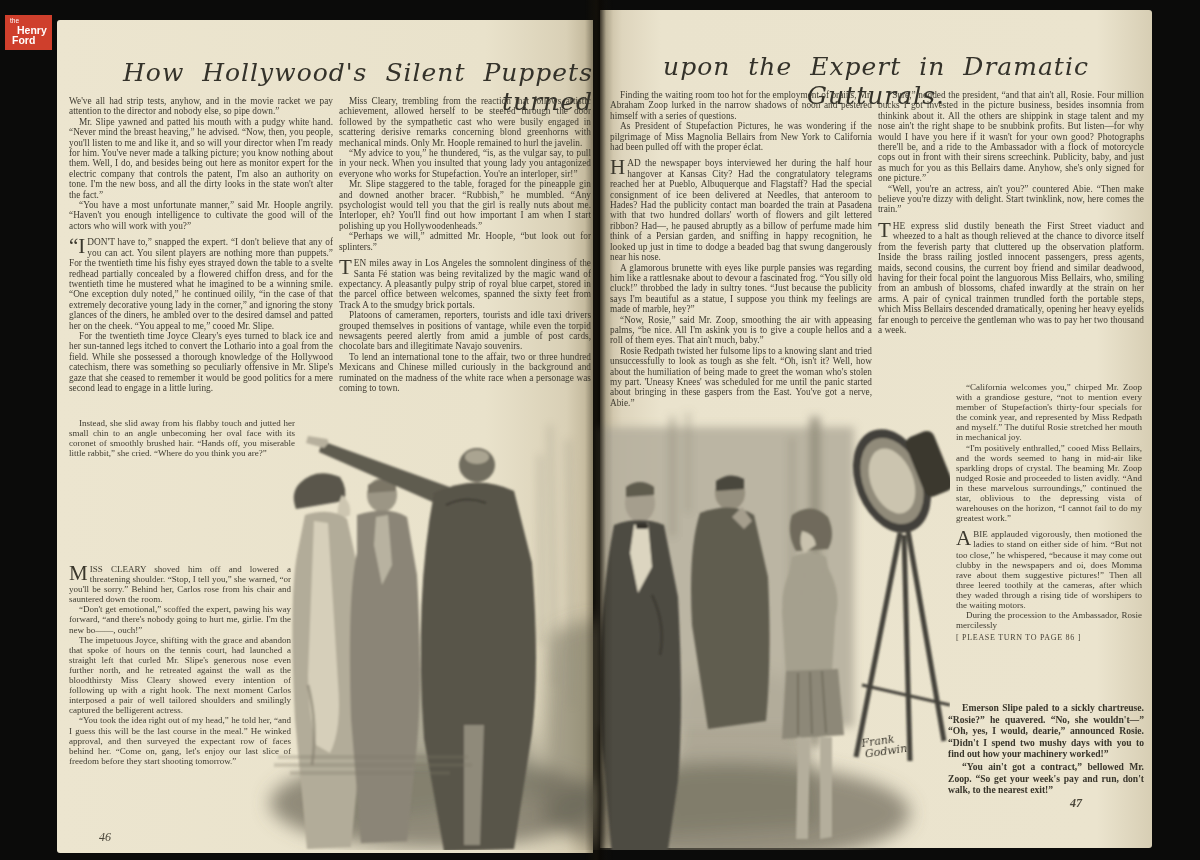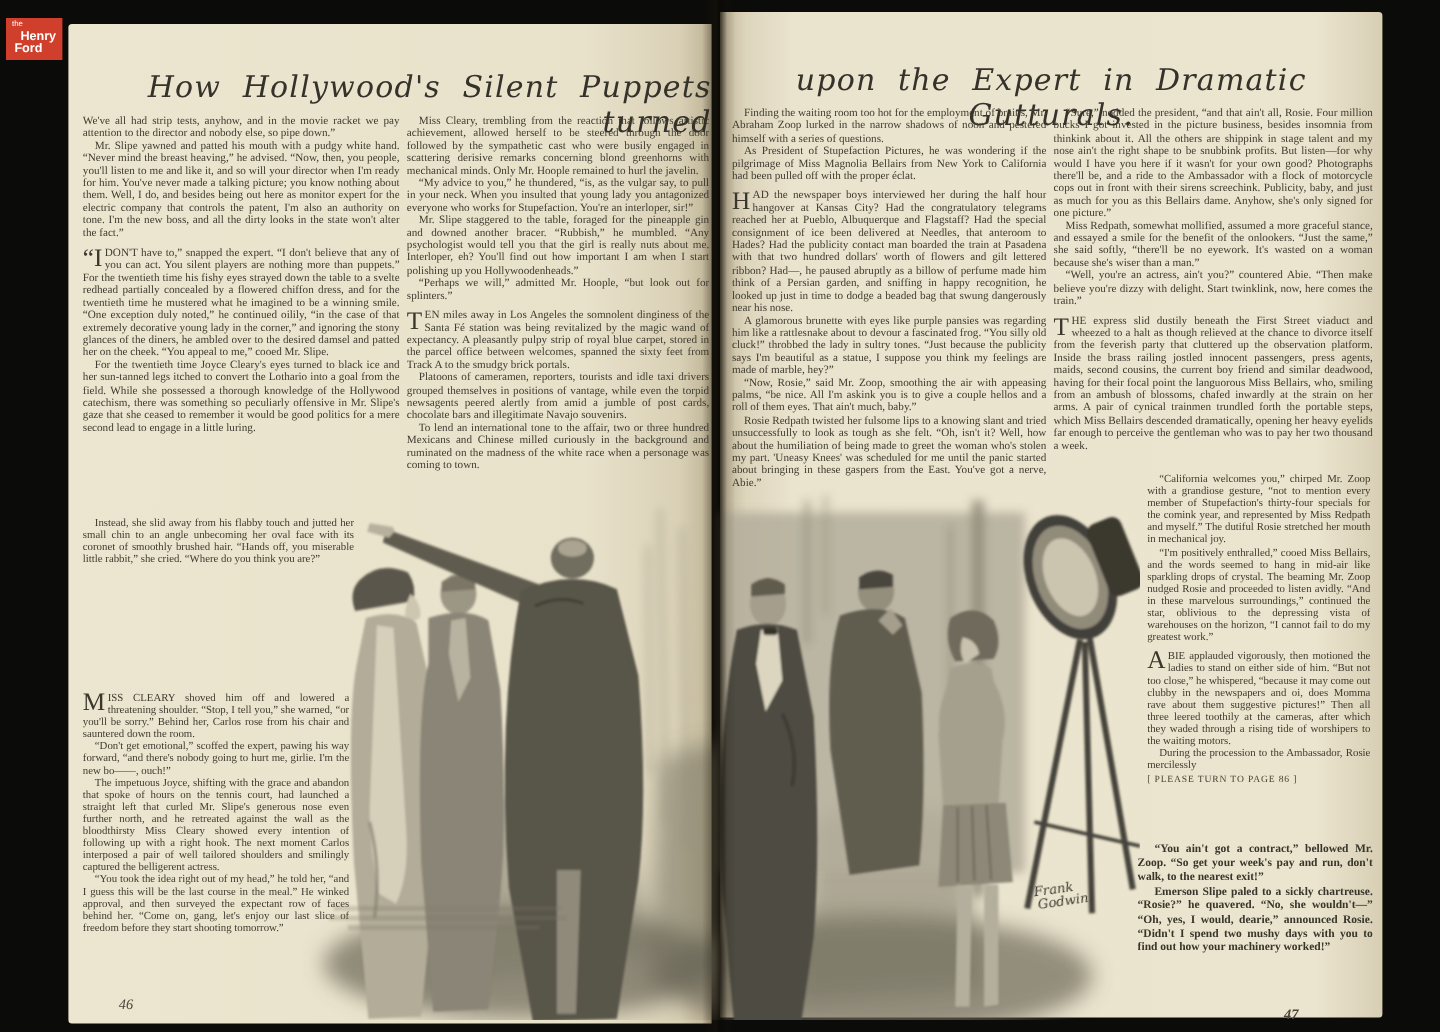--- a/index.html
+++ b/index.html
@@ -34,42 +34,42 @@
     font-family:"DejaVu Serif", serif;font-style:italic;font-weight:500;
     font-size:25px;color:#34322a;letter-spacing:1px;word-spacing:9px;
   }
   .page-left .title{top:38px;text-align:right;}
   .page-right .title{top:42px;}
 
   .tcol{
     position:absolute;overflow:hidden;
     font-size:9.3px;line-height:10.4px;color:#3e3b30;text-align:justify;
   }
-  .tcol.narrow{font-size:9px;line-height:10.1px;margin-top:12px;}
+  .tcol.narrow{font-size:9px;line-height:10.1px;}
   .para{margin:0;text-indent:10px;}
   .para.first{text-indent:0;}
   .para.sect{margin-top:6px;text-indent:0;}
   .drop{
     float:left;font-size:21px;line-height:16.5px;padding:1px 2px 0 0;color:#3a372c;
   }
   .turn-note{
     margin:3px 0 0 0;text-align:left;text-indent:0;
     font-size:8px;letter-spacing:0.7px;color:#464235;
   }
   .caption{
     position:absolute;overflow:hidden;font-weight:bold;
     font-size:9.6px;line-height:11.6px;color:#38352b;text-align:justify;
   }
   .caption .para{text-indent:14px;margin-bottom:1px;}
   .caption .para.first{text-indent:14px;}
   .pageno{
     position:absolute;font-size:12px;font-style:italic;color:#4a463a;
   }
   .pn-left{left:42px;top:810px;}
-  .pn-right{left:470px;top:828px;font-weight:bold;}
+  .pn-right{left:470px;top:786px;font-weight:bold;}
 
   .illustration{position:absolute;left:250px;top:385px;width:700px;height:465px;z-index:5;}
   .gutter{
     position:absolute;left:585px;top:0;width:28px;height:860px;z-index:8;
     background:linear-gradient(90deg,rgba(30,24,12,0) 0%,rgba(28,22,10,0.45) 40%,rgba(12,9,4,0.7) 55%,rgba(30,24,12,0.15) 75%,rgba(30,24,12,0) 100%);
   }
 </style>
 </head>
 <body>
 
@@ -78,20 +78,21 @@
   <span class="logo-henry">Henry</span>
   <span class="logo-ford">Ford</span>
 </div>
 
 <div class="page page-left">
   <h1 class="title">How Hollywood's Silent Puppets turned</h1>
 
   <div class="tcol" style="left:12px;top:76px;width:264px;height:318px;">
     <p class="para first">We've all had strip tests, anyhow, and in the movie racket we pay attention to the director and nobody else, so pipe down.”</p>
     <p class="para">Mr. Slipe yawned and patted his mouth with a pudgy white hand. “Never mind the breast heaving,” he advised. “Now, then, you people, you'll listen to me and like it, and so will your director when I'm ready for him. You've never made a talking picture; you know nothing about them. Well, I do, and besides being out here as monitor expert for the electric company that controls the patent, I'm also an authority on tone. I'm the new boss, and all the dirty looks in the state won't alter the fact.”</p>
+    <p class="para">“You have a most unfortunate manner,” said Mr. Hoople angrily. “Haven't you enough intelligence to cultivate the good will of the actors who will work with you?”</p>
     <p class="para sect"><span class="drop">“I</span><span>DON'T have to,” snapped the expert. “I don't believe that any of you can act. You silent players are nothing more than puppets.” For the twentieth time his fishy eyes strayed down the table to a svelte redhead partially concealed by a flowered chiffon dress, and for the twentieth time he mustered what he imagined to be a winning smile. “One exception duly noted,” he continued oilily, “in the case of that extremely decorative young lady in the corner,” and ignoring the stony glances of the diners, he ambled over to the desired damsel and patted her on the cheek. “You appeal to me,” cooed Mr. Slipe.</span></p>
     <p class="para">For the twentieth time Joyce Cleary's eyes turned to black ice and her sun-tanned legs itched to convert the Lothario into a goal from the field. While she possessed a thorough knowledge of the Hollywood catechism, there was something so peculiarly offensive in Mr. Slipe's gaze that she ceased to remember it would be good politics for a mere second lead to engage in a little luring.</p>
   </div>
 
   <div class="tcol narrow" style="left:12px;top:398px;width:226px;height:142px;">
     <p class="para">Instead, she slid away from his flabby touch and jutted her small chin to an angle unbecoming her oval face with its coronet of smoothly brushed hair. “Hands off, you miserable little rabbit,” she cried. “Where do you think you are?”</p>
   </div>
 
   <div class="tcol narrow" style="left:12px;top:544px;width:222px;height:266px;">
     <p class="para sect" style="margin-top:0;"><span class="drop">M</span><span>ISS CLEARY shoved him off and lowered a threatening shoulder. “Stop, I tell you,” she warned, “or you'll be sorry.” Behind her, Carlos rose from his chair and sauntered down the room.</span></p>
@@ -120,36 +121,35 @@
     <p class="para">Finding the waiting room too hot for the employment of brains, Mr. Abraham Zoop lurked in the narrow shadows of noon and pestered himself with a series of questions.</p>
     <p class="para">As President of Stupefaction Pictures, he was wondering if the pilgrimage of Miss Magnolia Bellairs from New York to California had been pulled off with the proper éclat.</p>
     <p class="para sect"><span class="drop">H</span><span>AD the newspaper boys interviewed her during the half hour hangover at Kansas City? Had the congratulatory telegrams reached her at Pueblo, Albuquerque and Flagstaff? Had the special consignment of ice been delivered at Needles, that anteroom to Hades? Had the publicity contact man boarded the train at Pasadena with that two hundred dollars' worth of flowers and gilt lettered ribbon? Had—, he paused abruptly as a billow of perfume made him think of a Persian garden, and sniffing in happy recognition, he looked up just in time to dodge a beaded bag that swung dangerously near his nose.</span></p>
     <p class="para">A glamorous brunette with eyes like purple pansies was regarding him like a rattlesnake about to devour a fascinated frog. “You silly old cluck!” throbbed the lady in sultry tones. “Just because the publicity says I'm beautiful as a statue, I suppose you think my feelings are made of marble, hey?”</p>
     <p class="para">“Now, Rosie,” said Mr. Zoop, smoothing the air with appeasing palms, “be nice. All I'm askink you is to give a couple hellos and a roll of them eyes. That ain't much, baby.”</p>
     <p class="para">Rosie Redpath twisted her fulsome lips to a knowing slant and tried unsuccessfully to look as tough as she felt. “Oh, isn't it? Well, how about the humiliation of being made to greet the woman who's stolen my part. 'Uneasy Knees' was scheduled for me until the panic started about bringing in these gaspers from the East. You've got a nerve, Abie.”</p>
   </div>
 
   <div class="tcol" style="left:278px;top:80px;width:266px;height:300px;">
     <p class="para">“Sure,” nodded the president, “and that ain't all, Rosie. Four million bucks I got invested in the picture business, besides insomnia from thinkink about it. All the others are shippink in stage talent and my nose ain't the right shape to be snubbink profits. But listen—for why would I have you here if it wasn't for your own good? Photographs there'll be, and a ride to the Ambassador with a flock of motorcycle cops out in front with their sirens screechink. Publicity, baby, and just as much for you as this Bellairs dame. Anyhow, she's only signed for one picture.”</p>
-    <p class="para">Miss Redpath, somewhat mollified, assumed a more graceful stance, and essayed a smile for the benefit of the onlookers. “Just the same,” she said softly, “there'll be no eyework. It's wasted on a woman because she's wiser than a man.”</p>
     <p class="para">“Well, you're an actress, ain't you?” countered Abie. “Then make believe you're dizzy with delight. Start twinklink, now, here comes the train.”</p>
     <p class="para sect"><span class="drop">T</span><span>HE express slid dustily beneath the First Street viaduct and wheezed to a halt as though relieved at the chance to divorce itself from the feverish party that cluttered up the observation platform. Inside the brass railing jostled innocent passengers, press agents, maids, second cousins, the current boy friend and similar deadwood, having for their focal point the languorous Miss Bellairs, who, smiling from an ambush of blossoms, chafed inwardly at the strain on her arms. A pair of cynical trainmen trundled forth the portable steps, which Miss Bellairs descended dramatically, opening her heavy eyelids far enough to perceive the gentleman who was to pay her two thousand a week.</span></p>
   </div>
 
   <div class="tcol narrow" style="left:356px;top:372px;width:186px;height:312px;">
     <p class="para">“California welcomes you,” chirped Mr. Zoop with a grandiose gesture, “not to mention every member of Stupefaction's thirty-four specials for the comink year, and represented by Miss Redpath and myself.” The dutiful Rosie stretched her mouth in mechanical joy.</p>
     <p class="para">“I'm positively enthralled,” cooed Miss Bellairs, and the words seemed to hang in mid-air like sparkling drops of crystal. The beaming Mr. Zoop nudged Rosie and proceeded to listen avidly. “And in these marvelous surroundings,” continued the star, oblivious to the depressing vista of warehouses on the horizon, “I cannot fail to do my greatest work.”</p>
     <p class="para sect"><span class="drop">A</span><span>BIE applauded vigorously, then motioned the ladies to stand on either side of him. “But not too close,” he whispered, “because it may come out clubby in the newspapers and oi, does Momma rave about them suggestive pictures!” Then all three leered toothily at the cameras, after which they waded through a rising tide of worshipers to the waiting motors.</span></p>
     <p class="para">During the procession to the Ambassador, Rosie mercilessly</p>
     <p class="turn-note">[ PLEASE TURN TO PAGE 86 ]</p>
   </div>
 
   <div class="caption" style="left:348px;top:692px;width:196px;height:96px;">
+    <p class="para first">Emerson Slipe paled to a sickly chartreuse. “Rosie?” he quavered. “No, she wouldn't—” “Oh, yes, I would, dearie,” announced Rosie. “Didn't I spend two mushy days with you to find out how your machinery worked!”</p>
     <p class="para">“You ain't got a contract,” bellowed Mr. Zoop. “So get your week's pay and run, don't walk, to the nearest exit!”</p>
-    <p class="para first">Emerson Slipe paled to a sickly chartreuse. “Rosie?” he quavered. “No, she wouldn't—” “Oh, yes, I would, dearie,” announced Rosie. “Didn't I spend two mushy days with you to find out how your machinery worked!”</p>
   </div>
 
   <div class="pageno pn-right">47</div>
 </div>
 
 <svg class="illustration" viewBox="0 0 700 465" aria-hidden="true">
   <defs>
     <filter id="b1" x="-20%" y="-20%" width="140%" height="140%">
         <feGaussianBlur stdDeviation="1.1"></feGaussianBlur>
       </filter>

